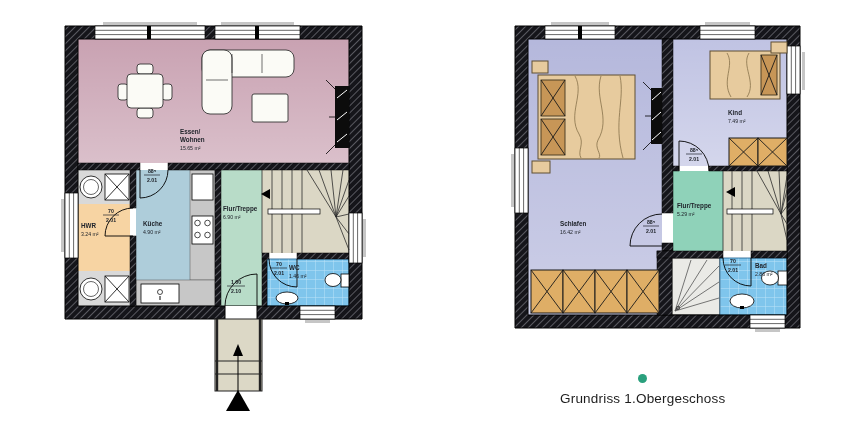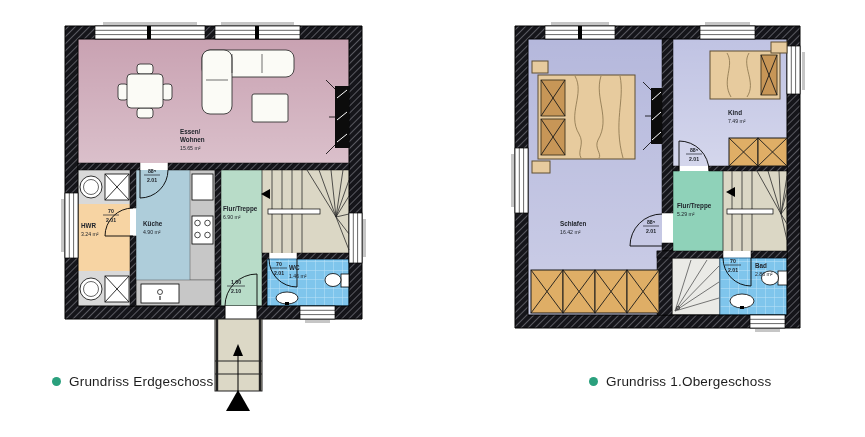--- a/index.html
+++ b/index.html
@@ -5,21 +5,21 @@
   html,body{margin:0;padding:0;background:#ffffff;}
   #stage{position:relative;width:865px;height:437px;background:#ffffff;overflow:hidden;
          font-family:"Liberation Sans",sans-serif;}
   .plan{position:absolute;}
   #eg-svg{left:55px;top:18px;}
   #og-svg{left:505px;top:18px;}
   .caption{position:absolute;display:flex;align-items:center;gap:8px;
            font-size:13.5px;color:#1d1d1d;letter-spacing:.2px;}
   .caption .dot{width:9px;height:9px;border-radius:50%;background:#2aa07d;display:inline-block;}
   #caption-eg{left:52px;top:374px;}
-  #caption-og{left:589px;top:374px;}
+  #caption-og{left:560px;top:374px;flex-direction:column;}
   svg text{font-family:"Liberation Sans",sans-serif;fill:#20242b;}
   .rname{font-size:6.3px;font-weight:700;}
   .rarea{font-size:5.2px;font-weight:400;}
   .frac{font-size:5.2px;font-weight:700;text-anchor:middle;}
   .furn{fill:#fbfbf6;stroke:#333;stroke-width:0.9;}
   .fixt{fill:#ffffff;stroke:#000;stroke-width:0.8;}
   .door{fill:none;stroke:#000;stroke-width:0.9;}
   .steps{stroke:#2b2b2b;stroke-width:0.8;}
   .wood{fill:#e7cb9e;stroke:#5f4f33;stroke-width:1;}
   .xwood{fill:#dfae66;stroke:#1a1a1a;stroke-width:1;}
@@ -445,22 +445,18 @@
       <text class="frac" x="189" y="143">2.01</text>
     </g>
     <g>
       <text class="frac" x="228" y="245">70</text>
       <line class="fracline" x1="220" y1="247" x2="236" y2="247"></line>
       <text class="frac" x="228" y="254">2.01</text>
     </g>
   </g>
 </svg>
 
-<div class="caption" id="caption-eg">
-  <span class="dot"></span>
-  <span>Grundriss Erdgeschoss</span>
-</div>
 <div class="caption" id="caption-og">
   <span class="dot"></span>
   <span>Grundriss 1.Obergeschoss</span>
 </div>
 
 </div>
 
 </body></html>

